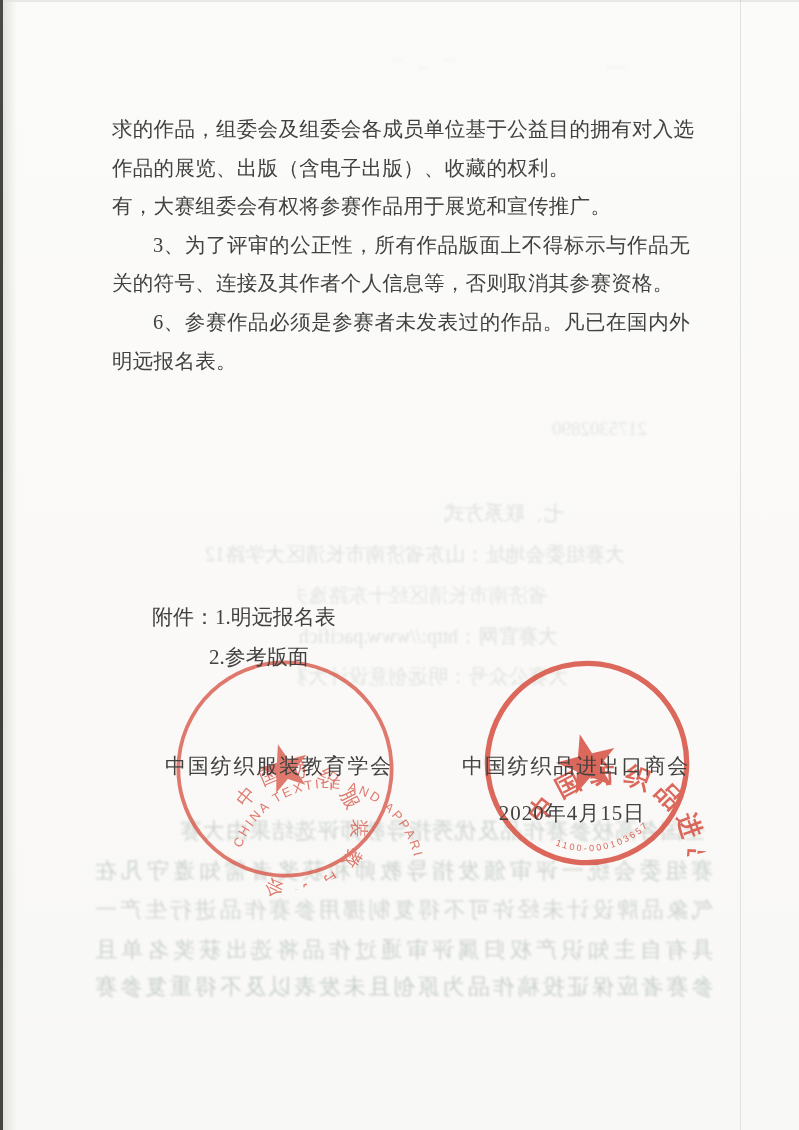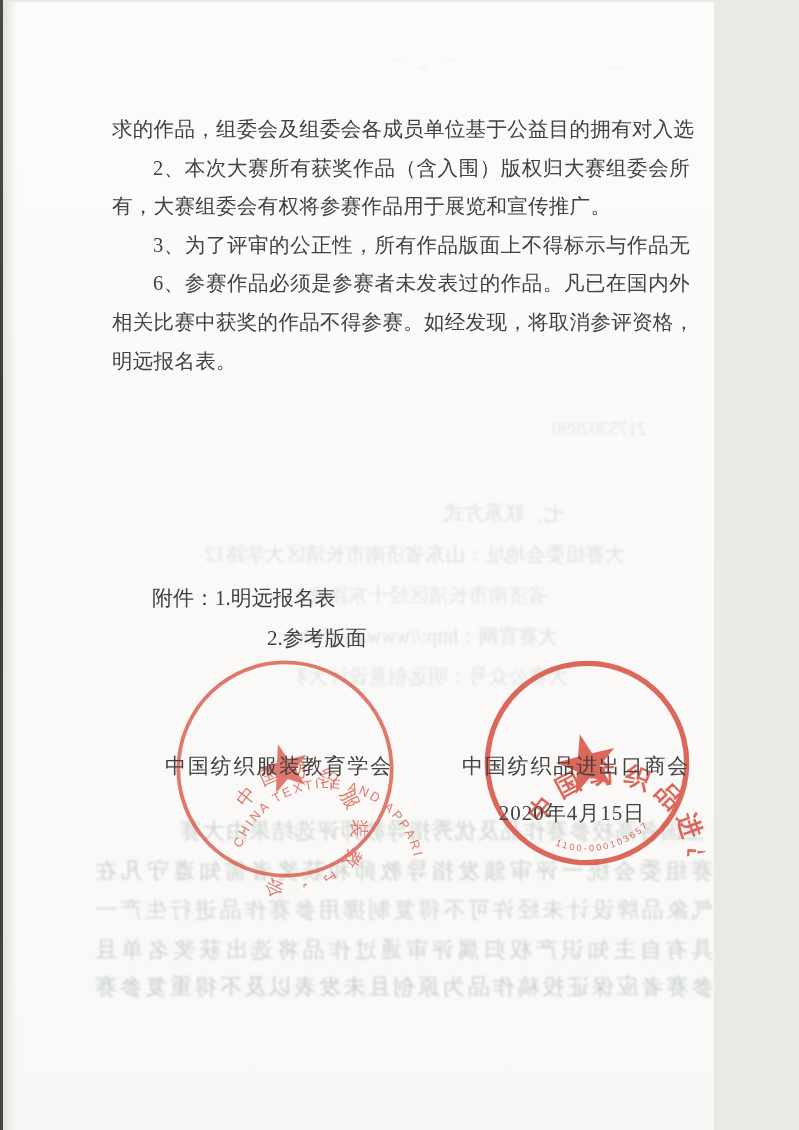--- a/index.html
+++ b/index.html
@@ -4,21 +4,21 @@
 <style>
   :root{
     --paper:#fbfbf9;
     --text-color:#414140;
     --seal-red:#d6493a;
     --bleed-color:#8fa096;
   }
   html,body{margin:0;padding:0;background:#e9e9e6;}
   .page{
     position:relative;
-    width:714px;height:1130px;
+    width:799px;height:1130px;
     background:linear-gradient(180deg,#fbfbf9 0%,#faf9f7 60%,#f8f8f6 100%);
     overflow:hidden;
     font-family:"Liberation Serif","DejaVu Serif",serif;
     color:var(--text-color,#414140);
   }
   
   .edge-left-dark{position:absolute;left:0;top:0;width:3px;height:100%;
     background:linear-gradient(180deg,#4a4a46,#3c3c39 40%,#45443f);}
   .edge-left-light{position:absolute;left:3px;top:0;width:14px;height:100%;
     background:linear-gradient(90deg,#e2e2de,rgba(248,248,245,0));}
@@ -41,23 +41,23 @@
   
   .body-text{
     position:absolute;left:112px;top:110px;width:578px;z-index:3;
     font-size:20.5px;line-height:38.6px;
     letter-spacing:0.3px;
   }
   .line{white-space:nowrap;text-align:left;}
   .line.indent{text-indent:41px;}
   .line.fill{text-align:justify;text-align-last:justify;text-justify:inter-character;}
 
-  .attachments{position:absolute;left:152px;top:578px;z-index:3;font-size:21px;line-height:40px;}
+  .attachments{position:absolute;left:152px;top:597px;z-index:3;font-size:21px;line-height:40px;}
   .att-row{white-space:nowrap;}
-  .att-row-2{margin-left:115px;}
+  .att-row-2{margin-left:57px;}
 
   
   .seal{position:absolute;z-index:2;}
   .seal-left{left:166px;top:650px;transform:rotate(-16deg);opacity:0.72;}
   .seal-right{left:472px;top:648px;transform:rotate(-14deg);opacity:0.82;}
   .seal-ring{fill:none;stroke:var(--seal-red,#d6493a);}
   .seal-ring-l{stroke-width:4;}
   .seal-ring-r{stroke-width:5.5;}
   .seal-star{fill:var(--seal-red,#d6493a);}
   .seal-en{font-family:"Liberation Sans","DejaVu Sans",sans-serif;font-size:13.5px;
@@ -97,25 +97,25 @@
       <div class="bleed" style="left: 298px; top: 663px; width: 270px; font-size: 20px; opacity: 0.24;">大赛公众号：明远创意设计大赛组委会</div>
       <div class="bleed" style="left: 180px; top: 816px; width: 525px; font-size: 22px; opacity: 0.4;">全国各高校参赛作品及优秀指导教师评选结果由大赛</div>
       <div class="bleed" style="left: 95px; top: 856px; width: 618px; font-size: 22px; opacity: 0.42;">赛组委会统一评审颁发指导教师和获奖者需知遵守凡在</div>
       <div class="bleed" style="left: 95px; top: 895px; width: 618px; font-size: 22px; opacity: 0.38;">气象品牌设计未经许可不得复制挪用参赛作品进行生产一</div>
       <div class="bleed" style="left: 95px; top: 935px; width: 618px; font-size: 22px; opacity: 0.42;">具有自主知识产权归属评审通过作品将选出获奖名单且</div>
       <div class="bleed" style="left: 95px; top: 972px; width: 618px; font-size: 22px; opacity: 0.45;">参赛者应保证投稿作品为原创且未发表以及不得重复参赛</div>
     </div>
 
   <div class="body-text">
       <div class="line fill">求的作品，组委会及组委会各成员单位基于公益目的拥有对入选</div>
-      <div class="line indent fill">2、本次大赛所有获奖作品（含入围）版权归大赛组委会所</div>
+      <div class="line">作品的展览、出版（含电子出版）、收藏的权利。</div>
       <div class="line">有，大赛组委会有权将参赛作品用于展览和宣传推广。</div>
       <div class="line indent fill">3、为了评审的公正性，所有作品版面上不得标示与作品无</div>
+      <div class="line">关的符号、连接及其作者个人信息等，否则取消其参赛资格。</div>
       <div class="line indent fill">6、参赛作品必须是参赛者未发表过的作品。凡已在国内外</div>
-      <div class="line fill">相关比赛中获奖的作品不得参赛。如经发现，将取消参评资格，</div>
       <div class="line">明远报名表。</div>
     </div>
 
   <div class="attachments">
     <div class="att-row">
       <span>附件：</span><span>1.明远报名表</span>
     </div>
     <div class="att-row att-row-2">
       <span>2.参考版面</span>
     </div>

